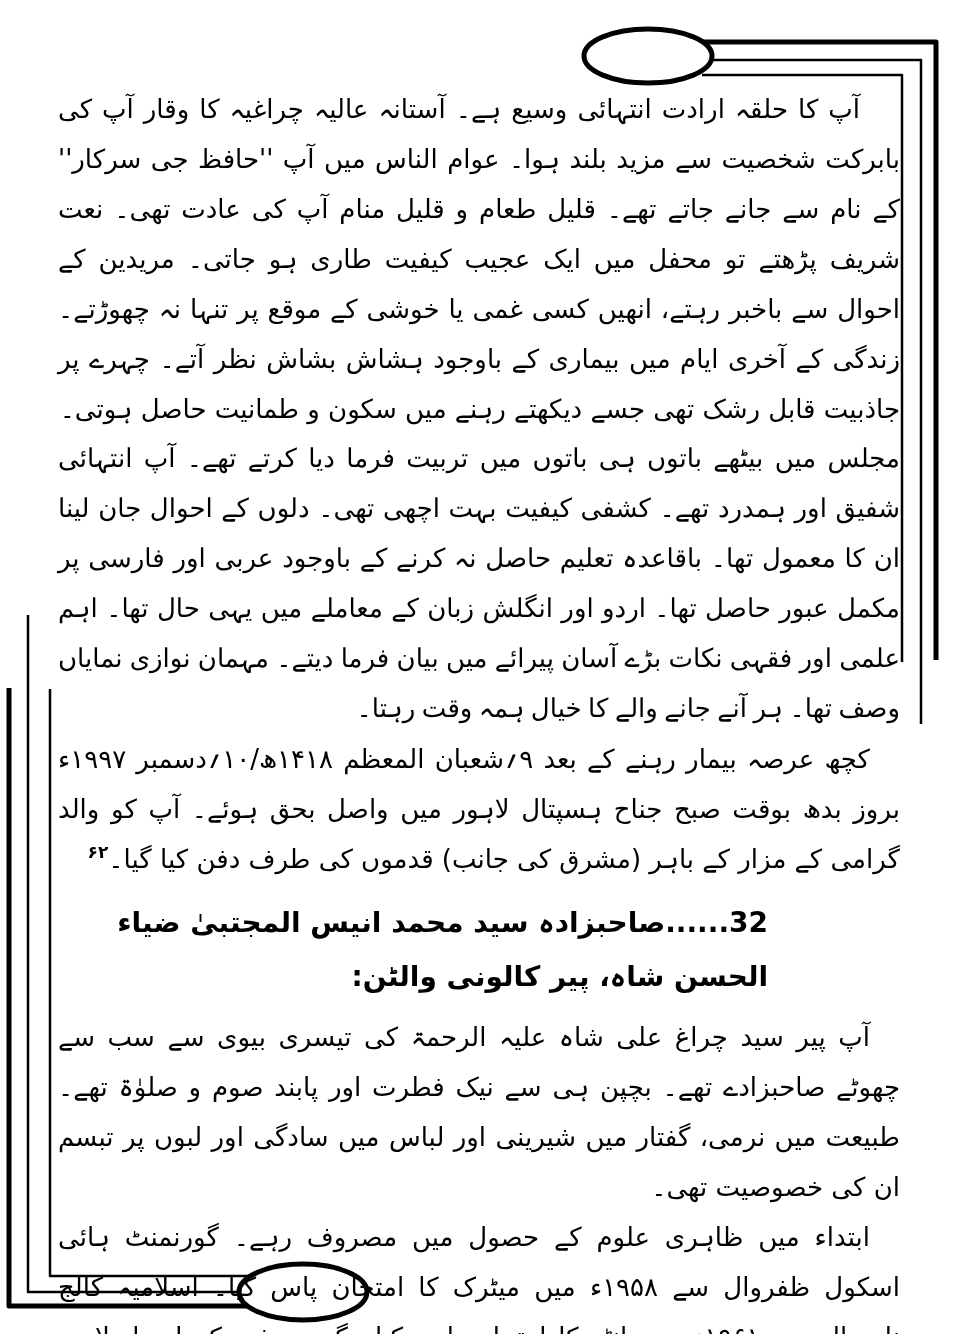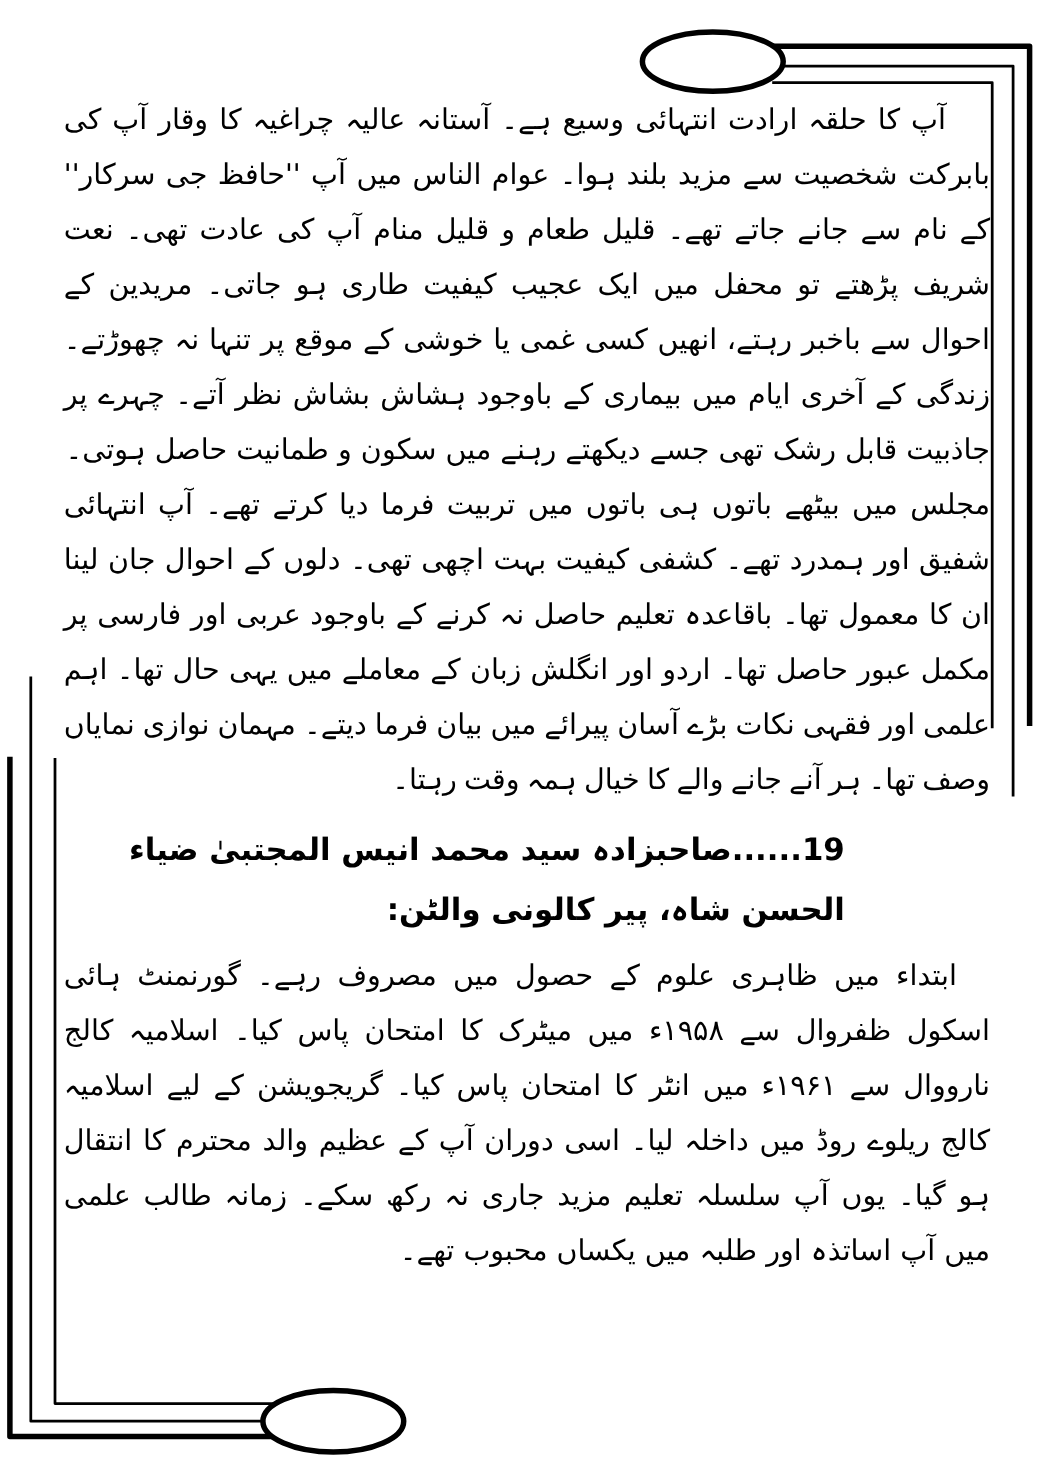--- a/index.html
+++ b/index.html
@@ -80,21 +80,23 @@
       <ellipse cx="303" cy="1292" rx="64" ry="28" fill="#ffffff" stroke="#000" stroke-width="5"></ellipse>
     </g>
   </svg>
 
   <main class="content">
 
     <p class="para indent-lg">آپ کا حلقہ ارادت انتہائی وسیع ہے۔ آستانہ عالیہ چراغیہ کا وقار آپ کی بابرکت شخصیت سے مزید بلند ہوا۔ عوام الناس میں آپ ''حافظ جی سرکار'' کے نام سے جانے جاتے تھے۔ قلیل طعام و قلیل منام آپ کی عادت تھی۔ نعت شریف پڑھتے تو محفل میں ایک عجیب کیفیت طاری ہو جاتی۔ مریدین کے احوال سے باخبر رہتے، انھیں کسی غمی یا خوشی کے موقع پر تنہا نہ چھوڑتے۔ زندگی کے آخری ایام میں بیماری کے باوجود ہشاش بشاش نظر آتے۔ چہرے پر جاذبیت قابل رشک تھی جسے دیکھتے رہنے میں سکون و طمانیت حاصل ہوتی۔</p>
 
     <p class="para no-indent">مجلس میں بیٹھے باتوں ہی باتوں میں تربیت فرما دیا کرتے تھے۔ آپ انتہائی شفیق اور ہمدرد تھے۔ کشفی کیفیت بہت اچھی تھی۔ دلوں کے احوال جان لینا ان کا معمول تھا۔ باقاعدہ تعلیم حاصل نہ کرنے کے باوجود عربی اور فارسی پر مکمل عبور حاصل تھا۔ اردو اور انگلش زبان کے معاملے میں یہی حال تھا۔ اہم علمی اور فقہی نکات بڑے آسان پیرائے میں بیان فرما دیتے۔ مہمان نوازی نمایاں وصف تھا۔ ہر آنے جانے والے کا خیال ہمہ وقت رہتا۔</p>
 
+    <p class="para indent"><span>کچھ عرصہ بیمار رہنے کے بعد ۹؍شعبان المعظم ۱۴۱۸ھ/۱۰؍دسمبر ۱۹۹۷ء بروز بدھ بوقت صبح جناح ہسپتال لاہور میں واصل بحق ہوئے۔ آپ کو والد گرامی کے مزار کے باہر (مشرق کی جانب) قدموں کی طرف دفن کیا گیا۔</span><sup class="footnote-ref">۶۲</sup></p>
 
-    <h2 class="heading">19......صاحبزادہ سید محمد انیس المجتبیٰ ضیاء الحسن شاہ، پیر کالونی والٹن:</h2>
+    <h2 class="heading">32......صاحبزادہ سید محمد انیس المجتبیٰ ضیاء الحسن شاہ، پیر کالونی والٹن:</h2>
 
+    <p class="para indent">آپ پیر سید چراغ علی شاہ علیہ الرحمۃ کی تیسری بیوی سے سب سے چھوٹے صاحبزادے تھے۔ بچپن ہی سے نیک فطرت اور پابند صوم و صلوٰۃ تھے۔ طبیعت میں نرمی، گفتار میں شیرینی اور لباس میں سادگی اور لبوں پر تبسم ان کی خصوصیت تھی۔</p>
 
     <p class="para indent">ابتداء میں ظاہری علوم کے حصول میں مصروف رہے۔ گورنمنٹ ہائی اسکول ظفروال سے ۱۹۵۸ء میں میٹرک کا امتحان پاس کیا۔ اسلامیہ کالج نارووال سے ۱۹۶۱ء میں انٹر کا امتحان پاس کیا۔ گریجویشن کے لیے اسلامیہ کالج ریلوے روڈ میں داخلہ لیا۔ اسی دوران آپ کے عظیم والد محترم کا انتقال ہو گیا۔ یوں آپ سلسلہ تعلیم مزید جاری نہ رکھ سکے۔ زمانہ طالب علمی میں آپ اساتذہ اور طلبہ میں یکساں محبوب تھے۔</p>
 
   </main>
 
 </div>
 
 </body></html>

